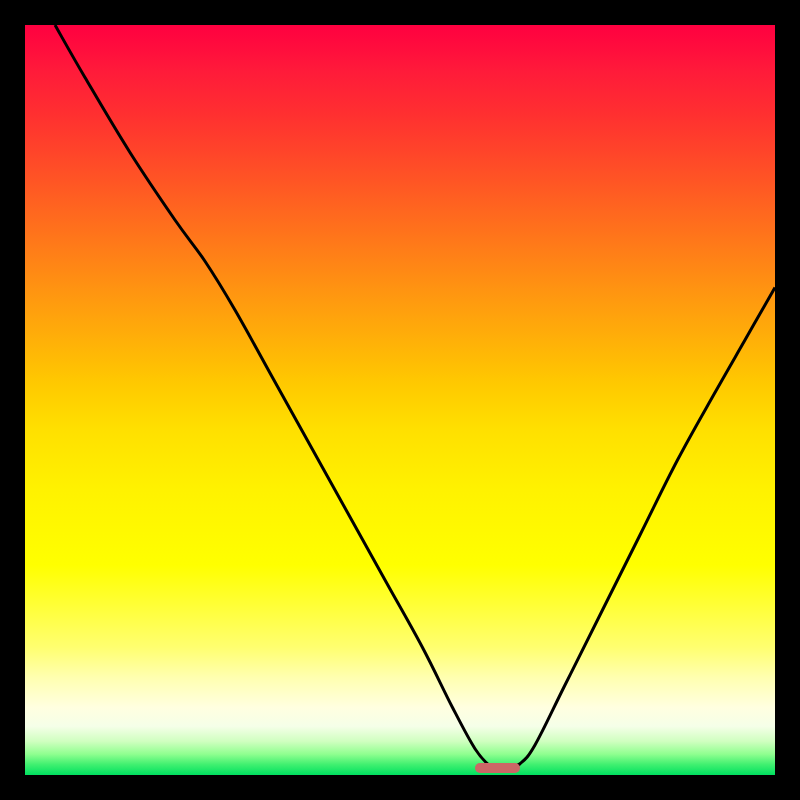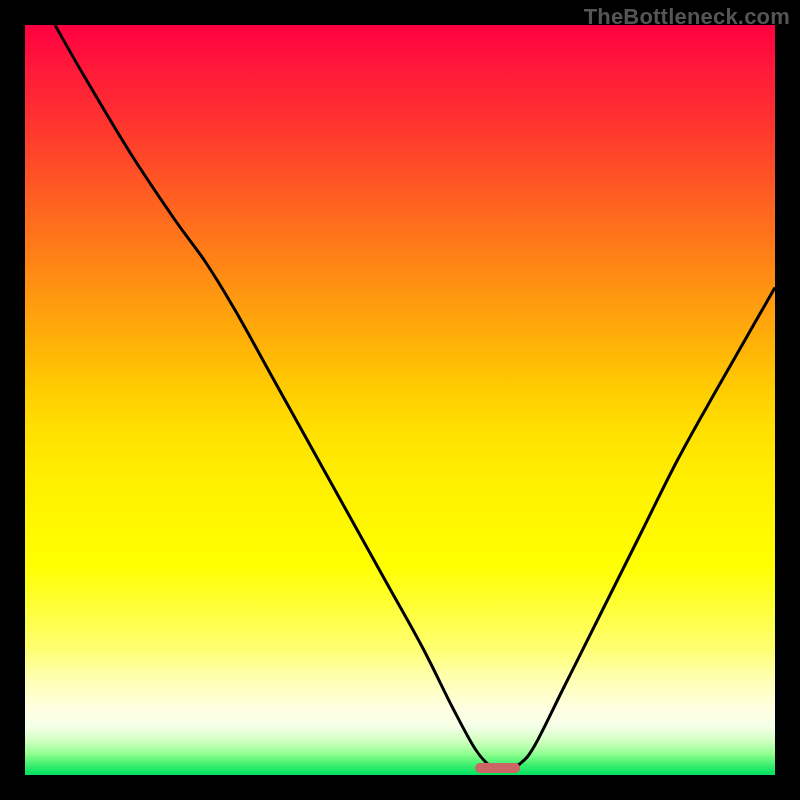--- a/index.html
+++ b/index.html
@@ -60,21 +60,20 @@
     height: 10px;
     border-radius: 5px;
     background: #cc6666;
     z-index: 15;
   }
 </style>
 </head>
 <body>
 
 <div class="frame">
-  <div class="watermark">TheBottleneck.com</div>
 
   <div class="plot-area">
     <div class="plot-inner">
       <div class="gradient-bg" id="gradient-bg" style="background: linear-gradient(rgb(255, 0, 64) 0%, rgb(255, 26, 58) 6%, rgb(255, 48, 48) 12%, rgb(255, 73, 40) 18%, rgb(255, 99, 32) 24%, rgb(255, 125, 24) 30%, rgb(255, 151, 16) 36%, rgb(255, 176, 8) 42%, rgb(255, 202, 0) 48%, rgb(255, 224, 0) 54%, rgb(255, 242, 0) 62%, rgb(255, 255, 0) 72%, rgb(255, 255, 112) 83%, rgb(255, 255, 176) 87%, rgb(255, 255, 224) 91%, rgb(245, 255, 232) 93.5%, rgb(208, 255, 192) 95.5%, rgb(144, 255, 144) 97.2%, rgb(64, 240, 112) 98.6%, rgb(0, 224, 96) 100%);"></div>
 
       <svg class="curve-layer" viewBox="0 0 750 750" preserveAspectRatio="none">
         <path id="left-curve" d="M 30 0 C 35.4 9.45, 46.5 29.55, 60 52.5 C 73.5 75.45, 88.80000000000001 101.85, 105.00000000000001 127.5 C 121.20000000000002 153.15, 136.5 175.425, 150 195 C 163.5 214.575, 169.2 220.05, 180 236.25 C 190.8 252.45, 197.85000000000002 264.075, 210.00000000000003 285 C 222.15000000000003 305.925, 234 328.2, 247.5 352.5 C 261 376.8, 271.5 395.7, 285 420 C 298.5 444.3, 309 463.2, 322.5 487.5 C 336 511.8, 346.5 530.7, 360 555 C 373.5 579.3, 385.35 599.55, 397.5 622.5 C 409.65 645.45, 418.04999999999995 664.275, 427.49999999999994 682.5 C 436.94999999999993 700.725, 443.25 713.22, 450 723.75 C 456.75 734.28, 460.95 737.625, 465 741 C 469.05 744.375, 471.15 742.23, 472.5 742.5" fill="none" stroke-width="3" stroke="#000000"></path>
         <path id="right-curve" d="M 483.75 742.5 C 485.775 741.825, 490.275 742.8, 495 738.75 C 499.725 734.7, 501.90000000000003 734.175, 510.00000000000006 720 C 518.1 705.825, 527.85 684.3, 540 660 C 552.15 635.7, 564 612, 577.5 585 C 591 558, 601.5 537, 615 510 C 628.5 483, 639 460.65, 652.5 435 C 666 409.35, 677.85 389.09999999999997, 690 367.5 C 702.15 345.90000000000003, 709.2 333.90000000000003, 720 315.00000000000006 C 730.8 296.1000000000001, 744.6 271.95, 750 262.5" fill="none" stroke-width="3" stroke="#000000"></path>
       </svg>
 

